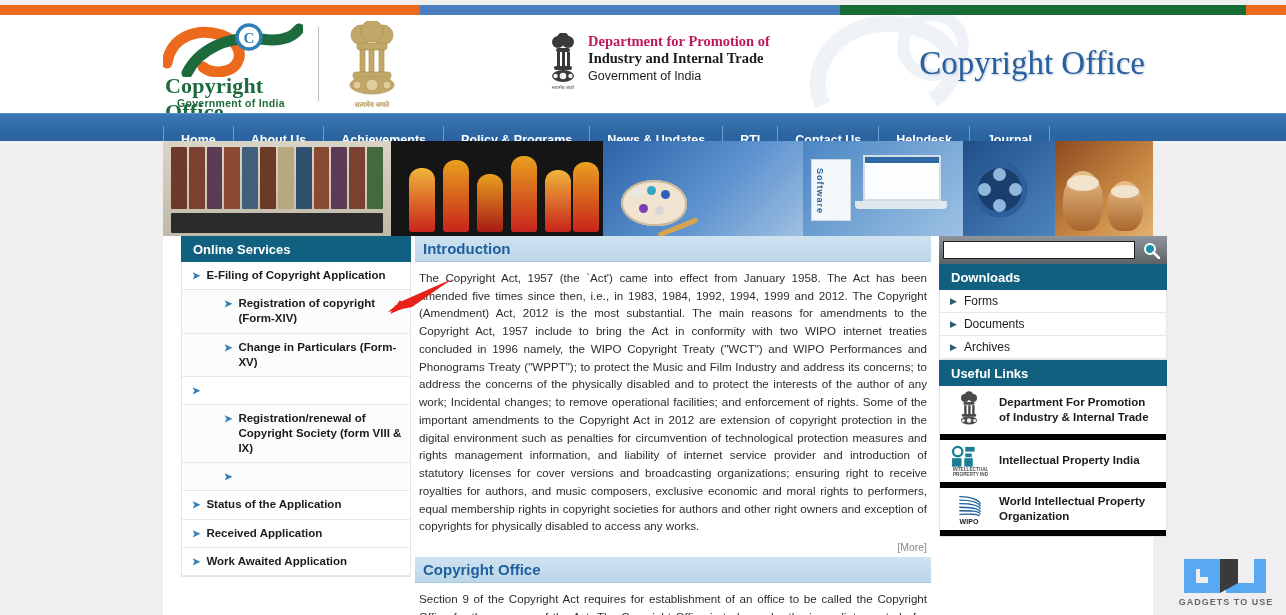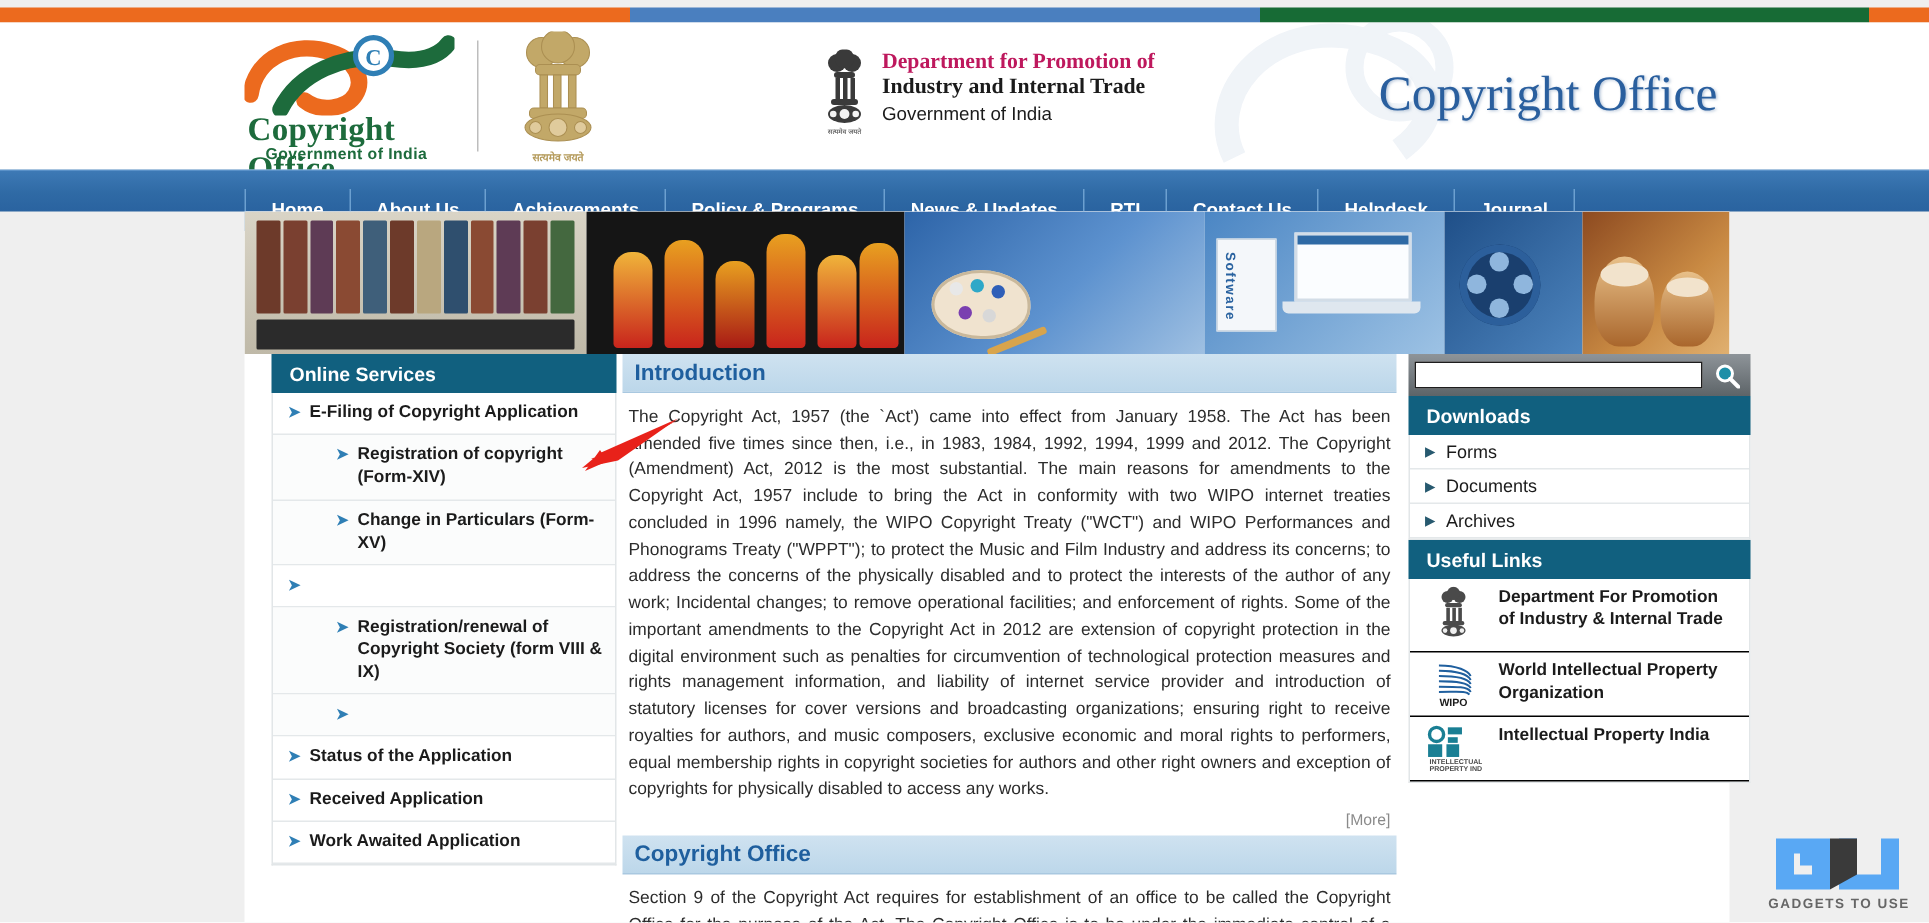--- a/index.html
+++ b/index.html
@@ -164,22 +164,22 @@
   .dl-list { border: 1px solid #e2e6e8; border-top: none; background: #ffffff; }
   .dl-item {
     display: flex; align-items: center; gap: 7px;
     height: 23px; padding: 0 10px; border-bottom: 1px solid #e4e8ea;
     font: 400 12px "Liberation Sans", sans-serif; color: #1b1b1b; cursor: pointer;
   }
   .dl-item .ar { color: #27596f; font-size: 9px; }
 
   .ul-list { border: 1px solid #e2e6e8; border-top: none; background: #ffffff; }
   .ul-item {
-    display: flex; align-items: flex-start; gap: 9px;
-    padding: 5px 8px; border-bottom: 1px solid #000000; cursor: pointer;
+    display: flex; align-items: center; gap: 9px;
+    padding: 5px 8px; border-bottom: 6px solid #000000; cursor: pointer;
     font: 700 11.5px/1.32 "Liberation Sans", sans-serif; color: #1b1b1b;
   }
   .ul-item .ic { width: 42px; flex: none; display: flex; flex-direction: column; align-items: center; }
 
   
   .redarrow { position: absolute; left: 360px; top: 276px; width: 92px; height: 42px; pointer-events: none; }
 
   
   .gtu { position: absolute; right: 8px; bottom: 6px; width: 104px; height: 56px; opacity: .92; }
   .gtu .gtutxt { position: absolute; left: 0; right: 0; bottom: 2px; text-align: center; font: 700 9px "Liberation Sans", sans-serif; color: #5b5b5b; letter-spacing: 1px; }
@@ -443,49 +443,49 @@
                   <circle cx="8" cy="36" r="1.9" fill="#f0f0f0"></circle>
                     <circle cx="22" cy="36" r="1.9" fill="#f0f0f0"></circle>
                 </g>
               </svg>
             </span>
             <span>Department For Promotion of Industry &amp; Internal Trade</span>
           </div>
 
           <div class="ul-item">
             <span class="ic">
+              <svg viewBox="0 0 40 34" width="38" height="32">
+                <circle cx="8" cy="7" r="5" fill="none" stroke="#1a7f94" stroke-width="2.4"></circle>
+                <rect x="16" y="2" width="10" height="5" fill="#1a7f94"></rect>
+                <rect x="16" y="9" width="7" height="4" fill="#1a7f94"></rect>
+                <rect x="2" y="14" width="10" height="9" fill="#1a7f94"></rect>
+                <rect x="15" y="14" width="9" height="9" fill="#1a7f94"></rect>
+                <text x="3" y="28" font-family="Liberation Sans, sans-serif" font-size="5" font-weight="700" fill="#4a4a4a">INTELLECTUAL</text>
+                <text x="3" y="33" font-family="Liberation Sans, sans-serif" font-size="5" font-weight="700" fill="#4a4a4a">PROPERTY INDIA</text>
+              </svg>
+            </span>
+            <span>Intellectual Property India</span>
+          </div>
+
+          <div class="ul-item">
+            <span class="ic">
               <svg viewBox="0 0 34 36" width="30" height="32">
                 <g stroke="#1f5f9e" stroke-width="1.5" fill="none">
                   <path d="M6 4 C20 4 28 8 30 12"></path>
                     <path d="M6 8 C20 8 28 11 30 15"></path>
                   <path d="M6 12 C20 12 28 14 30 18"></path>
                     <path d="M6 16 C20 16 28 17 30 21"></path>
                   <path d="M6 20 C20 20 28 20 30 24"></path>
                     <path d="M6 24 C20 24 27 23 29 26"></path>
                 </g>
                 <text x="17" y="35" text-anchor="middle" font-family="Liberation Sans, sans-serif" font-size="8" font-weight="700" fill="#1b1b1b">WIPO</text>
               </svg>
             </span>
             <span>World Intellectual Property Organization</span>
           </div>
-
-          <div class="ul-item">
-            <span class="ic">
-              <svg viewBox="0 0 40 34" width="38" height="32">
-                <circle cx="8" cy="7" r="5" fill="none" stroke="#1a7f94" stroke-width="2.4"></circle>
-                <rect x="16" y="2" width="10" height="5" fill="#1a7f94"></rect>
-                <rect x="16" y="9" width="7" height="4" fill="#1a7f94"></rect>
-                <rect x="2" y="14" width="10" height="9" fill="#1a7f94"></rect>
-                <rect x="15" y="14" width="9" height="9" fill="#1a7f94"></rect>
-                <text x="3" y="28" font-family="Liberation Sans, sans-serif" font-size="5" font-weight="700" fill="#4a4a4a">INTELLECTUAL</text>
-                <text x="3" y="33" font-family="Liberation Sans, sans-serif" font-size="5" font-weight="700" fill="#4a4a4a">PROPERTY INDIA</text>
-              </svg>
-            </span>
-            <span>Intellectual Property India</span>
-          </div>
         </div>
       </div>
     </div>
   </div>
 
   <svg class="redarrow" viewBox="0 0 92 42">
     <path d="M92 4 L34 30 L46 31 L30 38 L40 24 L44 30 Z" fill="#e8221a"></path>
     <path d="M92 3 L40 26 L28 36 L52 31 Z" fill="#e8221a"></path>
   </svg>
 

